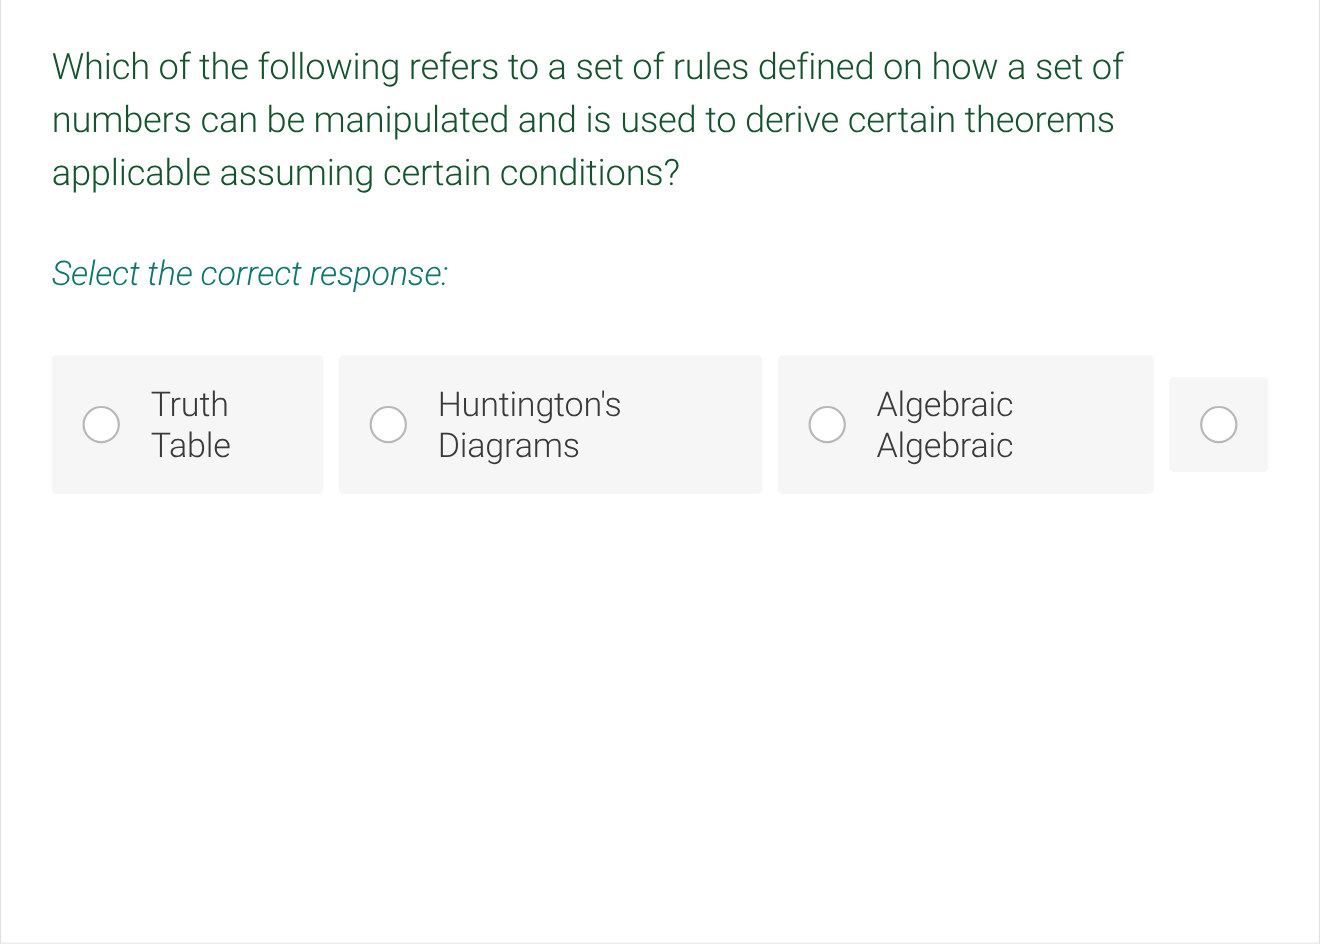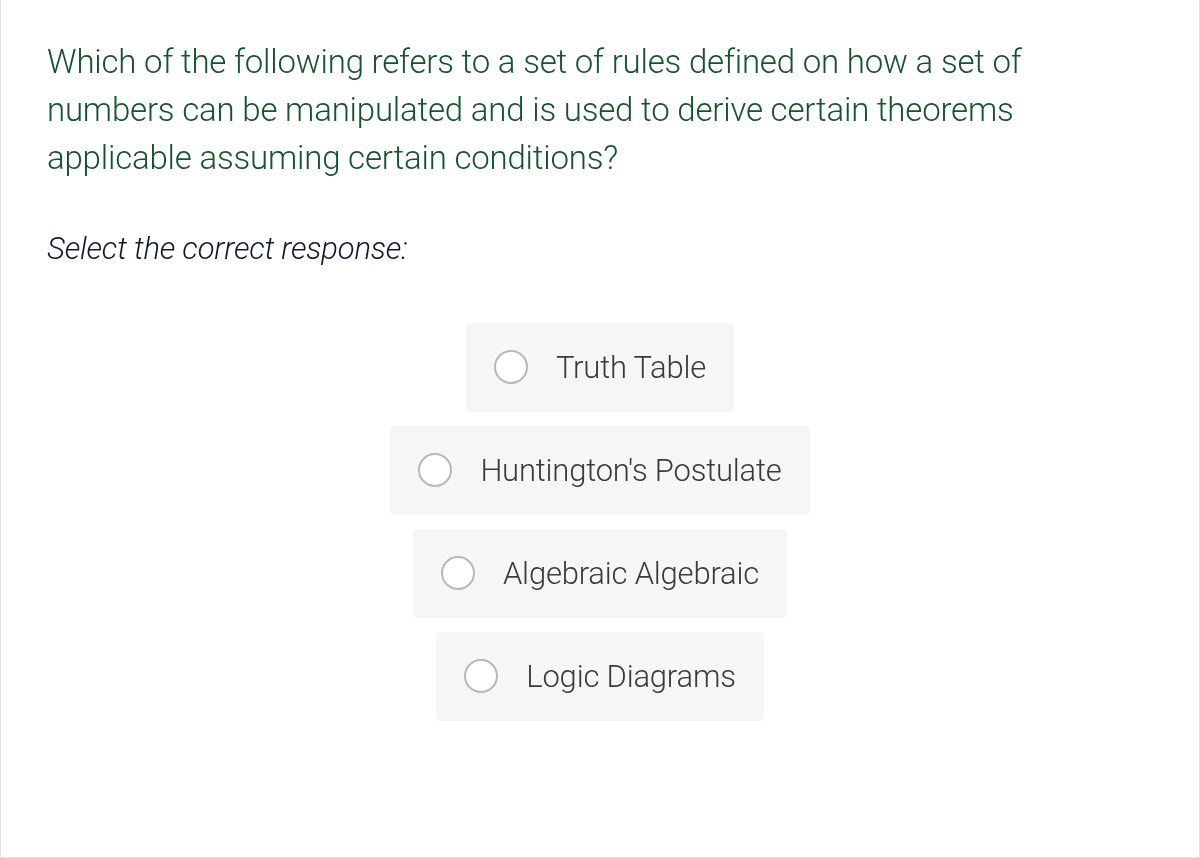--- a/index.html
+++ b/index.html
@@ -25,27 +25,27 @@
       font-weight: 300;
       color: #14532d;
       line-height: 1.45;
       letter-spacing: -0.2px;
       margin-bottom: 48px;
     }
     .instruction-text {
       font-size: 31px;
       font-weight: 300;
       font-style: italic;
-      color: #0f172a;
+      color: #0f766e;
       margin-bottom: 56px;
       letter-spacing: -0.2px;
     }
     .options-list {
       display: flex;
-      flex-direction: column;
+      flex-direction: row;
       gap: 14px;
       align-items: center;
     }
     .option-item {
       background: #f6f6f6;
       border-radius: 4px;
       padding: 26px 28px;
       display: flex;
       align-items: center;
       gap: 28px;
@@ -72,24 +72,23 @@
 <div class="question-container">
   <div class="question-text">Which of the following refers to a set of rules defined on how a set of numbers can be manipulated and is used to derive certain theorems applicable assuming certain conditions?</div>
   <div class="instruction-text">Select the correct response:</div>
   <div class="options-list">
     <div class="option-item">
       <div class="radio-circle"></div>
       <div class="option-label">Truth Table</div>
     </div>
     <div class="option-item">
       <div class="radio-circle"></div>
-      <div class="option-label">Huntington's Postulate</div>
+      <div class="option-label">Huntington's Diagrams</div>
     </div>
     <div class="option-item">
       <div class="radio-circle"></div>
       <div class="option-label">Algebraic Algebraic</div>
     </div>
     <div class="option-item">
       <div class="radio-circle"></div>
-      <div class="option-label">Logic Diagrams</div>
     </div>
   </div>
 </div>
 
 </body></html>

